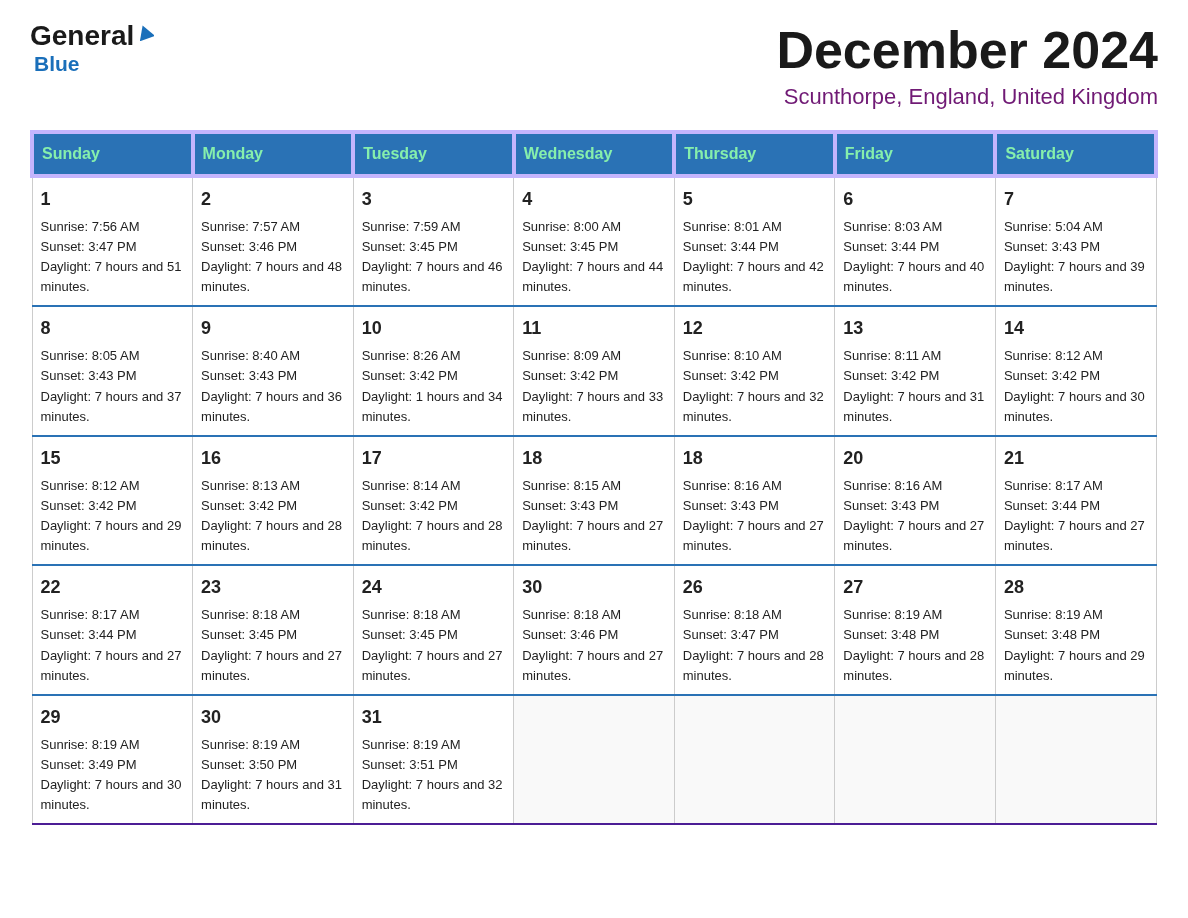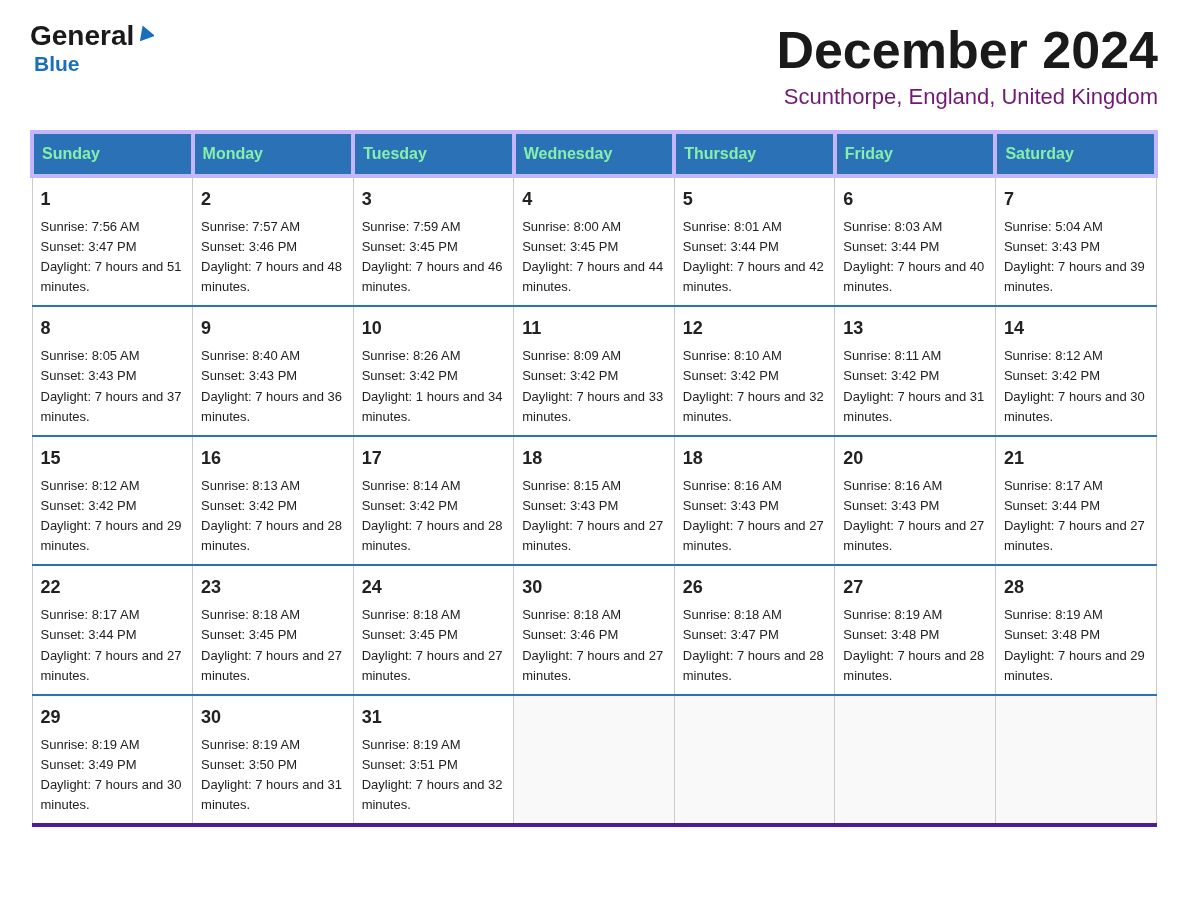--- a/index.html
+++ b/index.html
@@ -65,21 +65,21 @@
     tbody tr td .day-number {
       font-size: 18px;
       font-weight: bold;
       display: block;
       margin-bottom: 3px;
     }
     tbody tr td.empty {
       background: #f9f9f9;
     }
     tbody tr:last-child td {
-      border-bottom: 4px solid #4c1d95;
+      border-bottom: 2px solid #4c1d95;
     }
   </style>
 </head>
 <body>
 
 <div class="header">
   <div class="logo">
     <div class="logo-line">
       <span style="font-size:28px;font-weight:bold;color:#1a1a1a;">General</span>
       <span style="display:inline-block;margin-left:2px;position:relative;top:-2px;">

